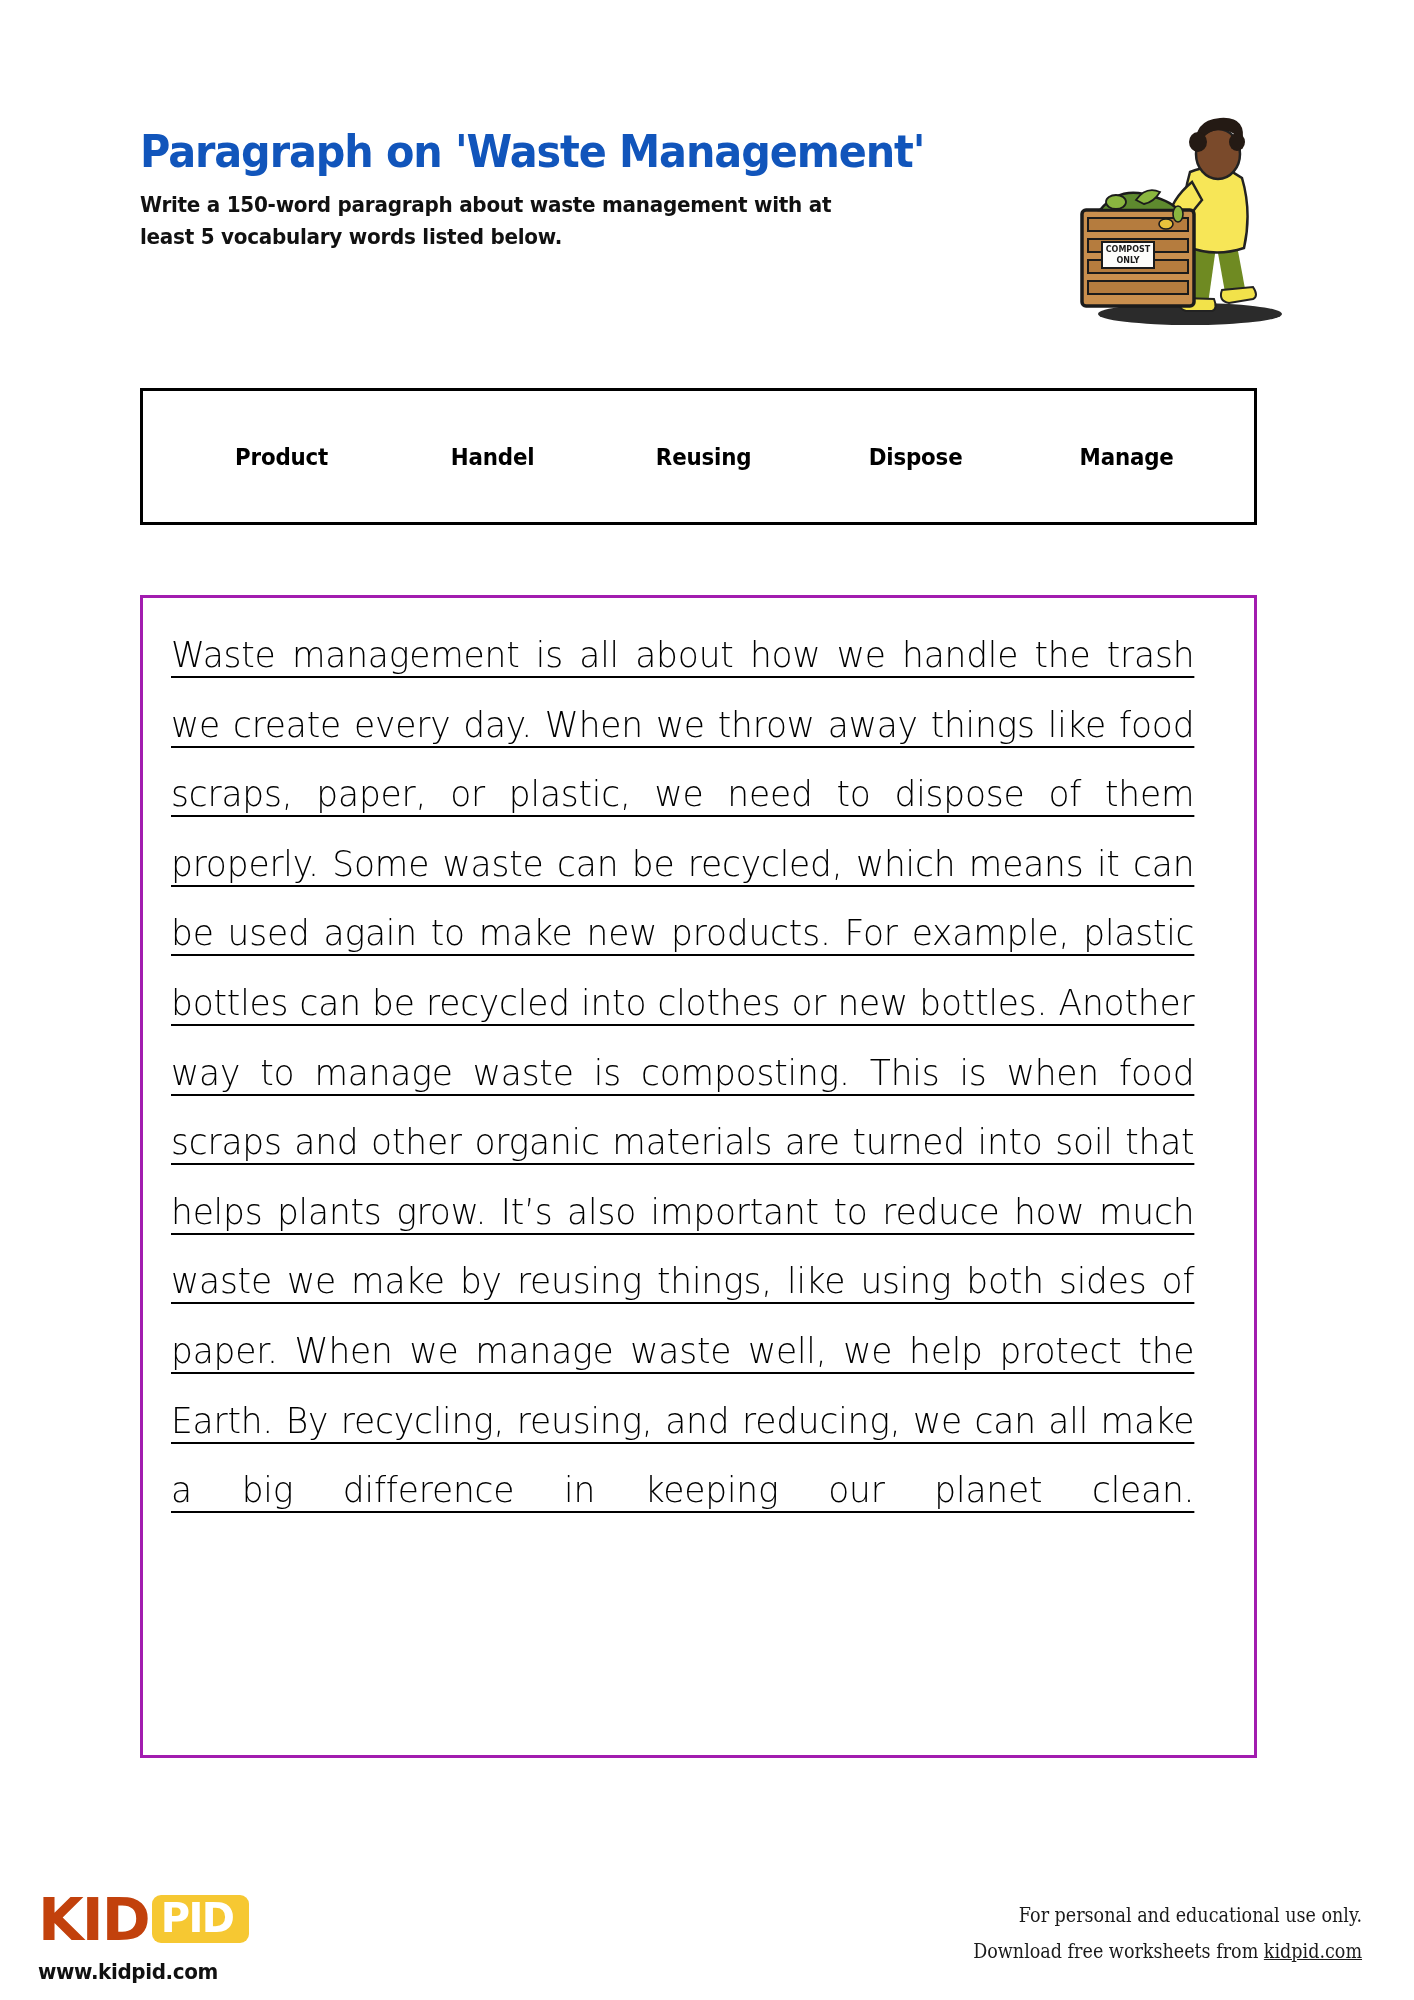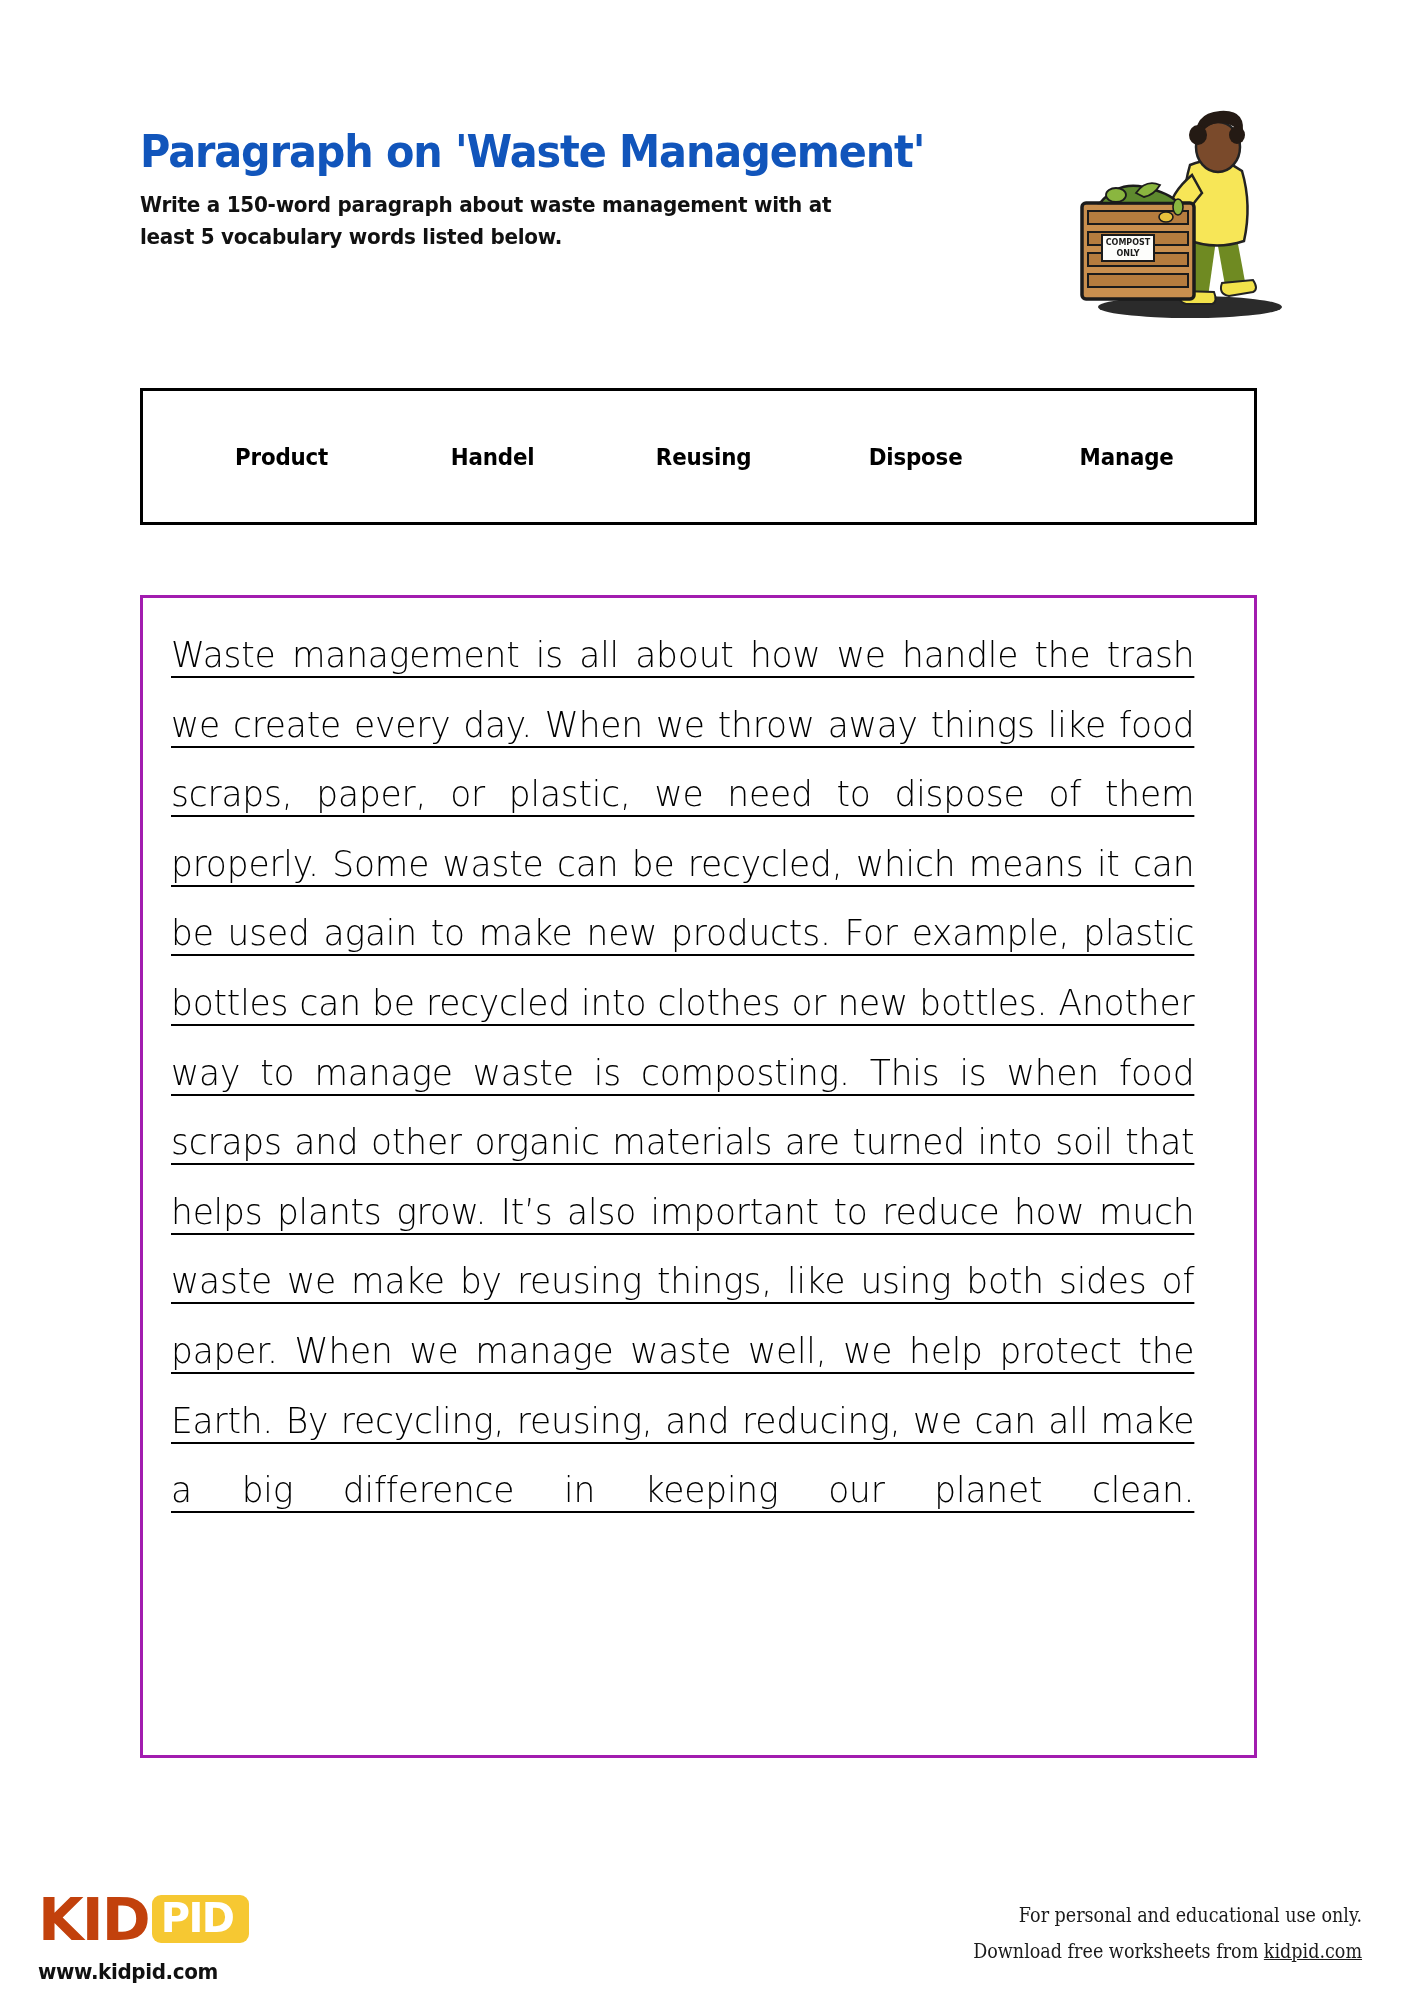--- a/index.html
+++ b/index.html
@@ -42,21 +42,21 @@
     line-height: 1.48;
     letter-spacing: -0.3px;
     transform: scaleX(0.93);
     transform-origin: left top;
     width: 760px;
   }
 
   
   .illustration {
     position: absolute;
-    left: 1040px; top: 95px;
+    left: 1040px; top: 102px;
     width: 260px; height: 230px;
   }
 
   
   .vocab-box {
     position: absolute;
     left: 140px; top: 388px;
     width: 1117px; height: 137px;
     border: 3px solid #000000;
     display: flex;

